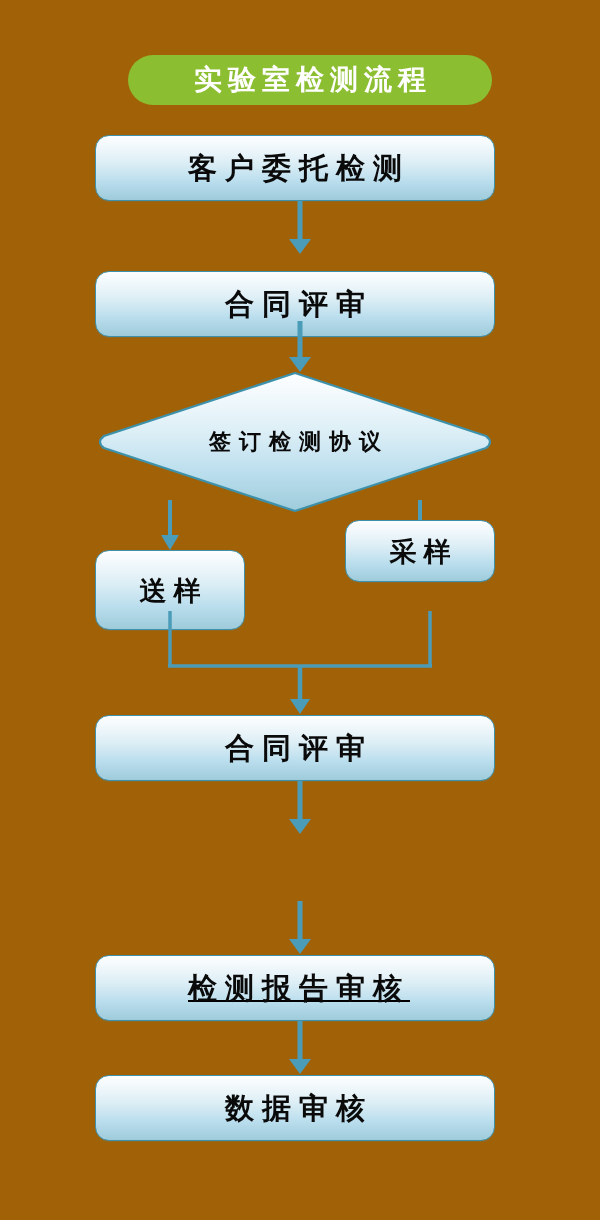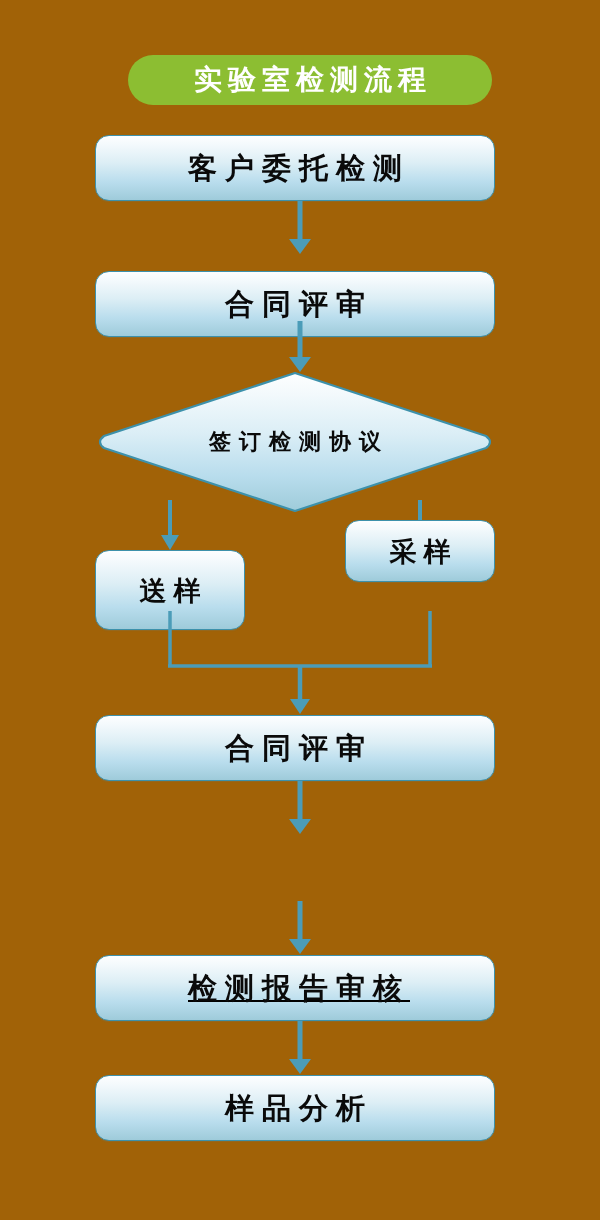--- a/index.html
+++ b/index.html
@@ -232,16 +232,16 @@
   </div>
 
   <div class="conn" style="left:283px; top:1021px;">
     <svg width="34" height="54" viewBox="0 0 34 54" aria-hidden="true">
       <line x1="17" y1="0" x2="17" y2="40" stroke="#4b9cb8" stroke-width="5"></line>
       <polygon points="6,38 28,38 17,53" fill="#4b9cb8"></polygon>
     </svg>
   </div>
 
   <div class="node node-box box-wide" style="top:1075px;">
-    <span class="node-label">样品分析</span>
+    <span class="node-label">数据审核</span>
   </div>
 
 </div>
 
 </body></html>

